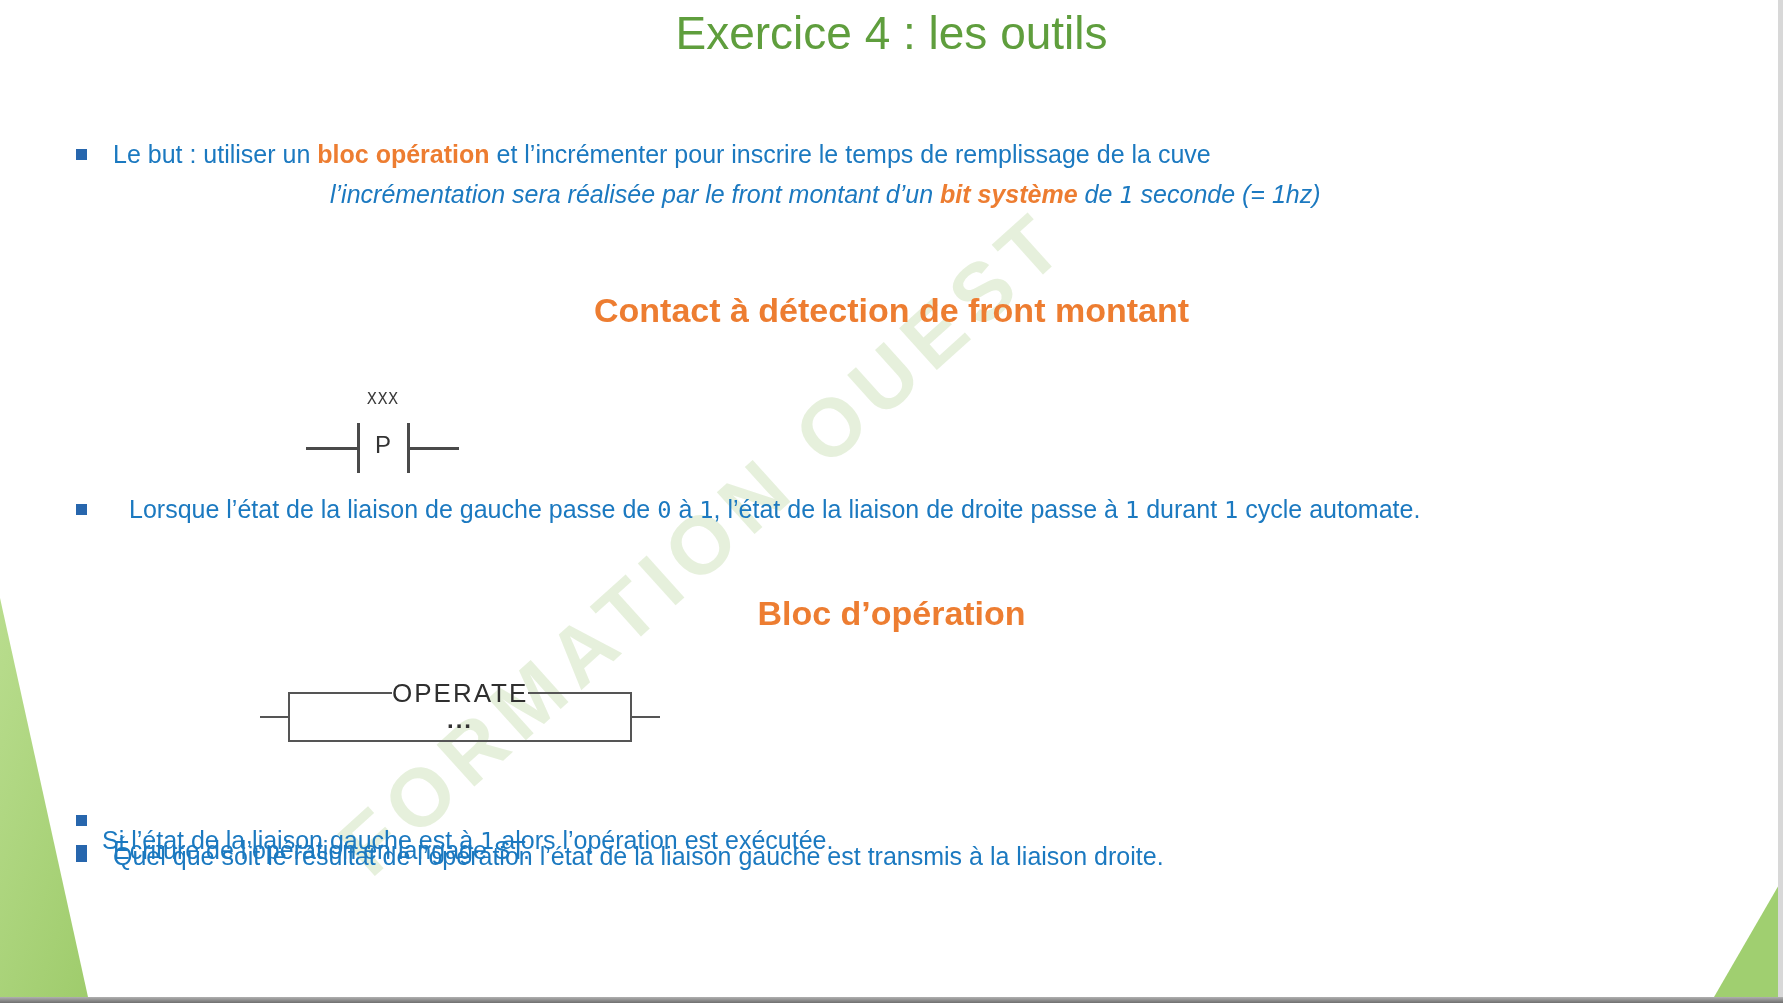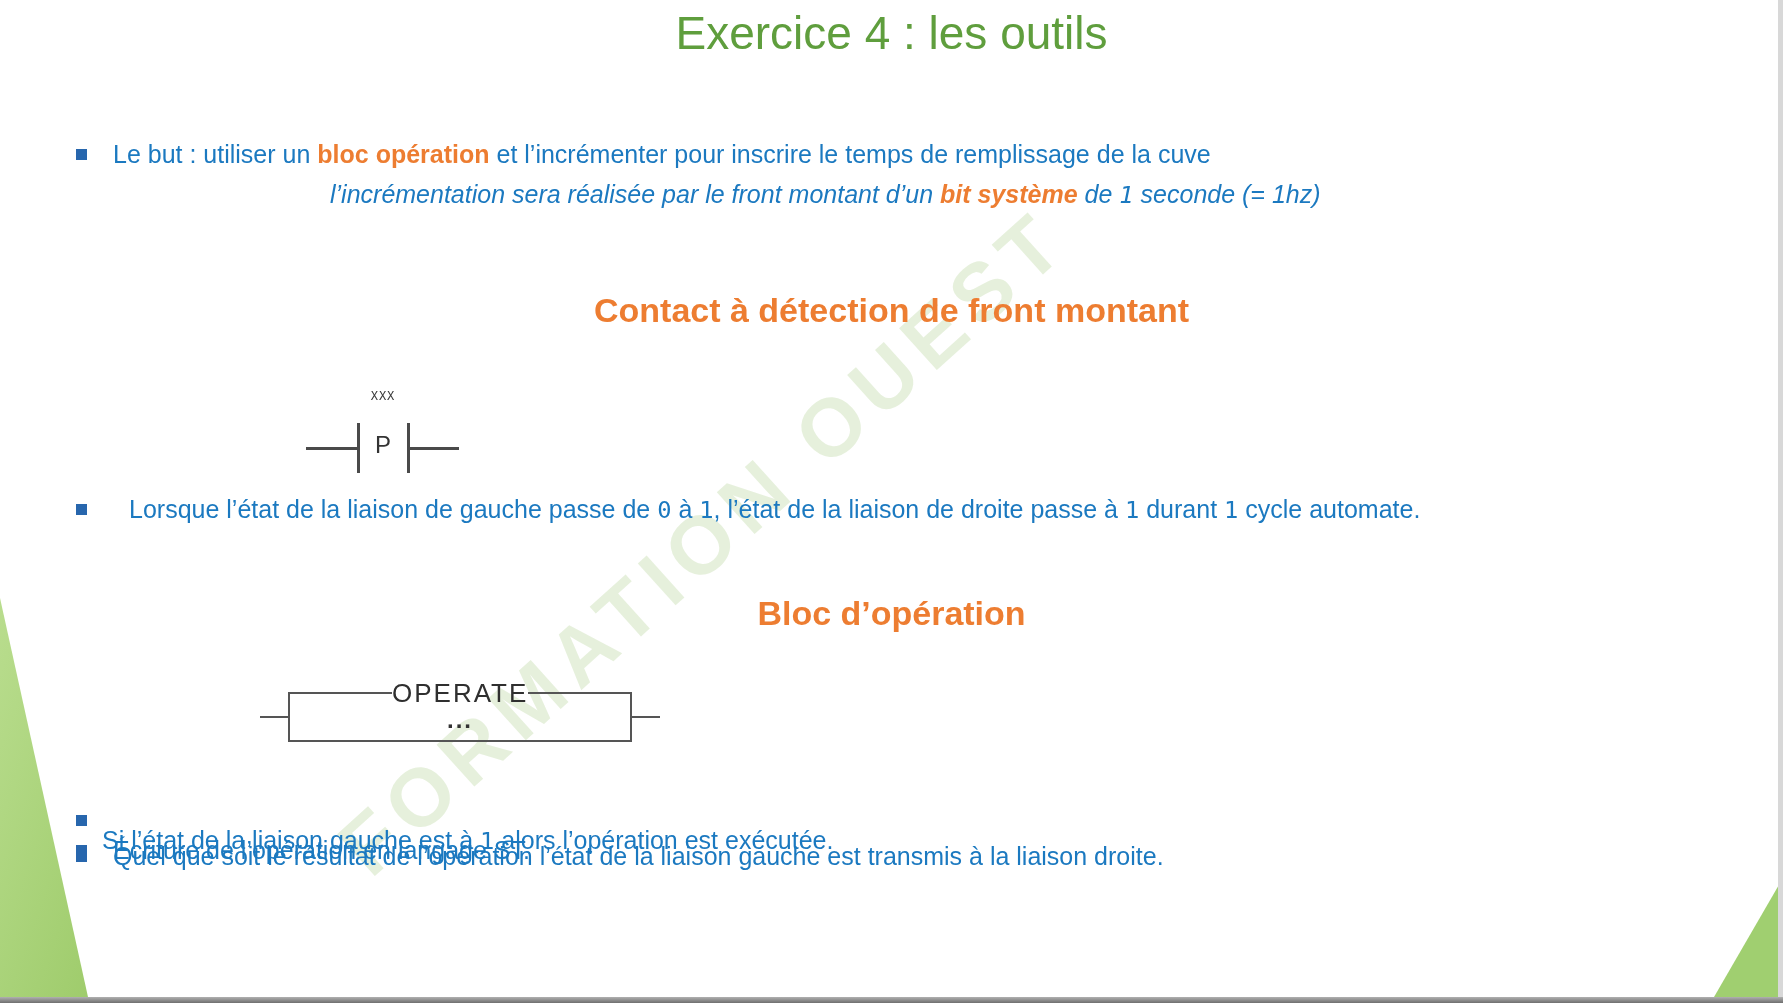--- a/index.html
+++ b/index.html
@@ -53,21 +53,21 @@
   .seg-orange{color:var(--orange);font-weight:bold;}
   .seg-mono{font-family:"DejaVu Sans Mono",monospace;font-size:0.95em;}
   
   .section-heading{
     position:absolute;left:0;width:1783px;text-align:center;
     font-size:34px;font-weight:bold;color:var(--orange);z-index:1;
   }
   
   .contact-label{
     position:absolute;left:352px;top:389px;width:62px;text-align:center;
-    font-family:"DejaVu Sans Mono",monospace;font-size:12px;letter-spacing:1px;
+    font-family:"DejaVu Sans Mono",monospace;font-size:16px;letter-spacing:1px;
     color:#3a3a3a;z-index:1;
   }
   .wire{position:absolute;height:3px;background:var(--wire);z-index:1;}
   .vbar{position:absolute;width:3px;background:var(--wire);z-index:1;}
   .contact-letter{
     position:absolute;left:358px;top:431px;width:50px;text-align:center;
     font-size:24px;color:#333;z-index:1;
   }
   
   .op-box{

